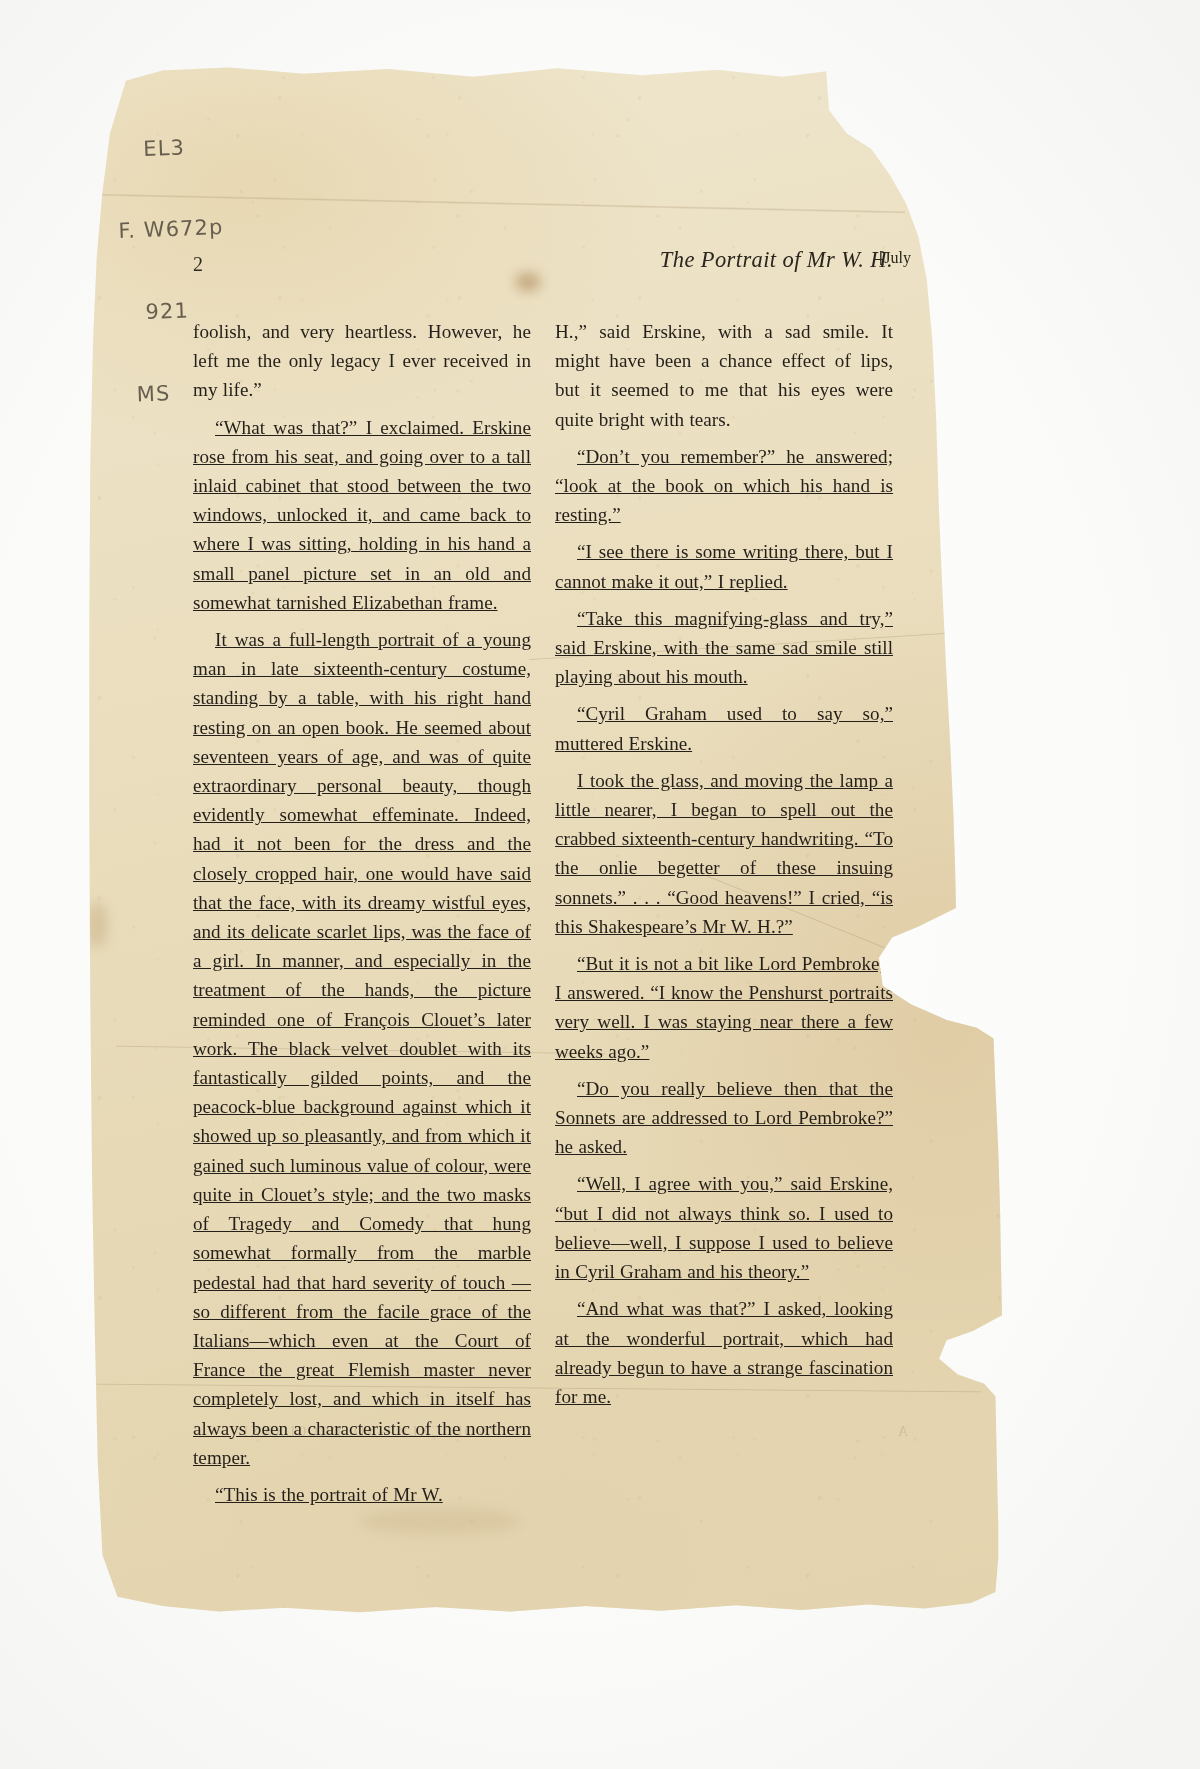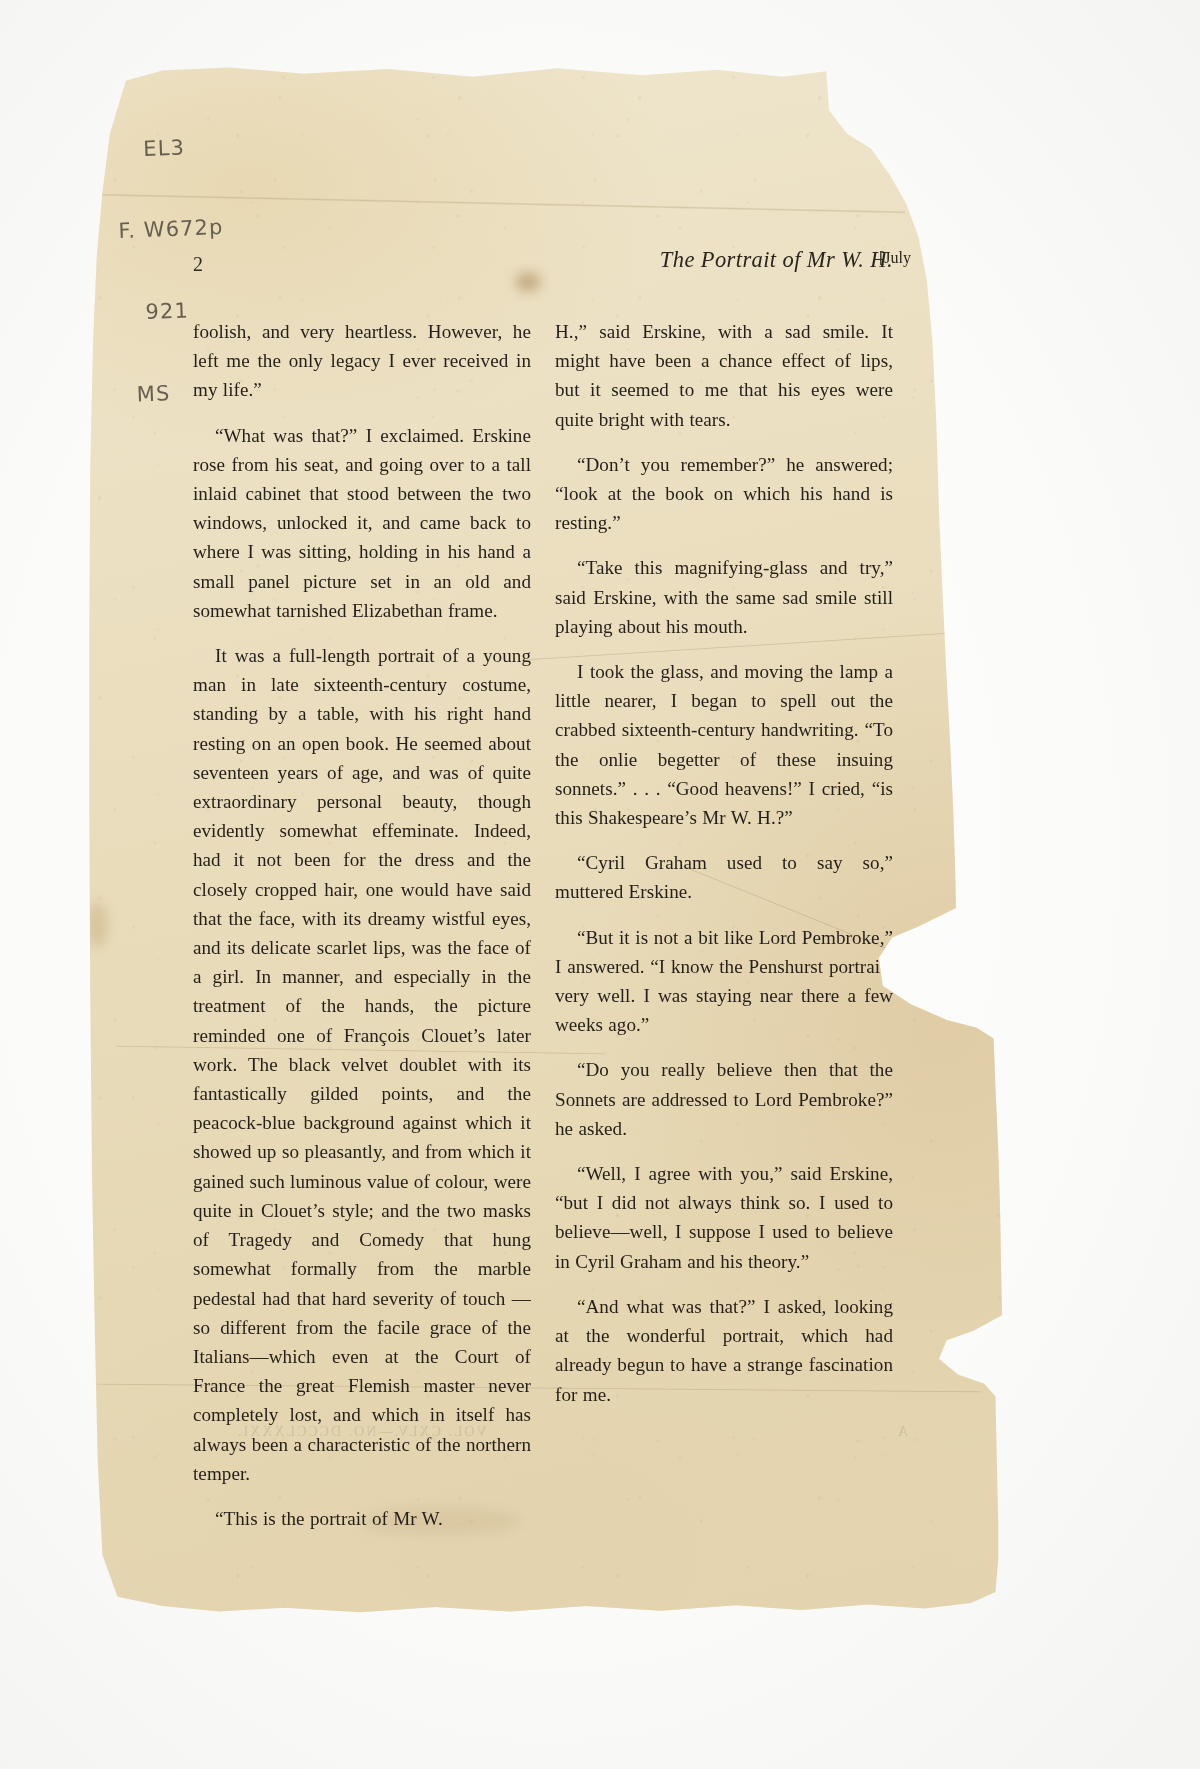--- a/index.html
+++ b/index.html
@@ -186,21 +186,21 @@
     text-align-last: left;
     font-size: 19.1px;
     line-height: 29.2px;
     color: #241f19;
     letter-spacing: .05px;
     word-spacing: .5px;
     text-indent: 22px;
     hyphens: none;
   }
   .col p.noindent { text-indent: 0; margin-top: 20px; }
-  .col p + p { margin-top: 16px; }
+  .col p + p { margin-top: 8px; text-decoration: underline; }
 
   
   .showthrough {
     position: absolute;
     left: 140px;
     top: 1362px;
     width: 700px;
     text-align: center;
     opacity: .13;
     color: #3b3125;
@@ -253,23 +253,24 @@
         <div class="col">
           <p class="noindent">foolish, and very heartless.  However, he left me the only legacy I ever received in my life.”</p>
           <p>“What was that?” I exclaimed.  Erskine rose from his seat, and going over to a tall inlaid cabinet that stood between the two windows, unlocked it, and came back to where I was sitting, holding in his hand a small panel picture set in an old and somewhat tarnished Elizabethan frame.</p>
           <p>It was a full-length portrait of a young man in late sixteenth-century costume, standing by a table, with his right hand resting on an open book.  He seemed about seventeen years of age, and was of quite extraordinary personal beauty, though evidently somewhat effeminate.  Indeed, had it not been for the dress and the closely cropped hair, one would have said that the face, with its dreamy wistful eyes, and its delicate scarlet lips, was the face of a girl.  In manner, and especially in the treatment of the hands, the picture reminded one of François Clouet’s later work.  The black velvet doublet with its fantastically gilded points, and the peacock-blue background against which it showed up so pleasantly, and from which it gained such luminous value of colour, were quite in Clouet’s style; and the two masks of Tragedy and Comedy that hung somewhat formally from the marble pedestal had that hard severity of touch — so different from the facile grace of the Italians—which even at the Court of France the great Flemish master never completely lost, and which in itself has always been a characteristic of the northern temper.</p>
           <p>“This is the portrait of Mr W.</p>
         </div>
 
         <div class="col">
           <p class="noindent">H.,” said Erskine, with a sad smile.  It might have been a chance effect of lips, but it seemed to me that his eyes were quite bright with tears.</p>
           <p>“Don’t you remember?” he answered; “look at the book on which his hand is resting.”</p>
+          <p>“I see there is some writing there, but I cannot make it out,” I replied.</p>
           <p>“Take this magnifying-glass and try,” said Erskine, with the same sad smile still playing about his mouth.</p>
+          <p>“Cyril Graham used to say so,” muttered Erskine.</p>
           <p>I took the glass, and moving the lamp a little nearer, I began to spell out the crabbed sixteenth-century handwriting.  “To the onlie begetter of these insuing sonnets.” . . . “Good heavens!” I cried, “is this Shakespeare’s Mr W. H.?”</p>
-          <p>“Cyril Graham used to say so,” muttered Erskine.</p>
           <p>“But it is not a bit like Lord Pembroke,” I answered.  “I know the Penshurst portraits very well.  I was staying near there a few weeks ago.”</p>
           <p>“Do you really believe then that the Sonnets are addressed to Lord Pembroke?” he asked.</p>
           <p>“Well, I agree with you,” said Erskine, “but I did not always think so.  I used to believe—well, I suppose I used to believe in Cyril Graham and his theory.”</p>
           <p>“And what was that?” I asked, looking at the wonderful portrait, which had already begun to have a strange fascination for me.</p>
         </div>
 
       </div>
     </div>
 
     <div class="showthrough">

